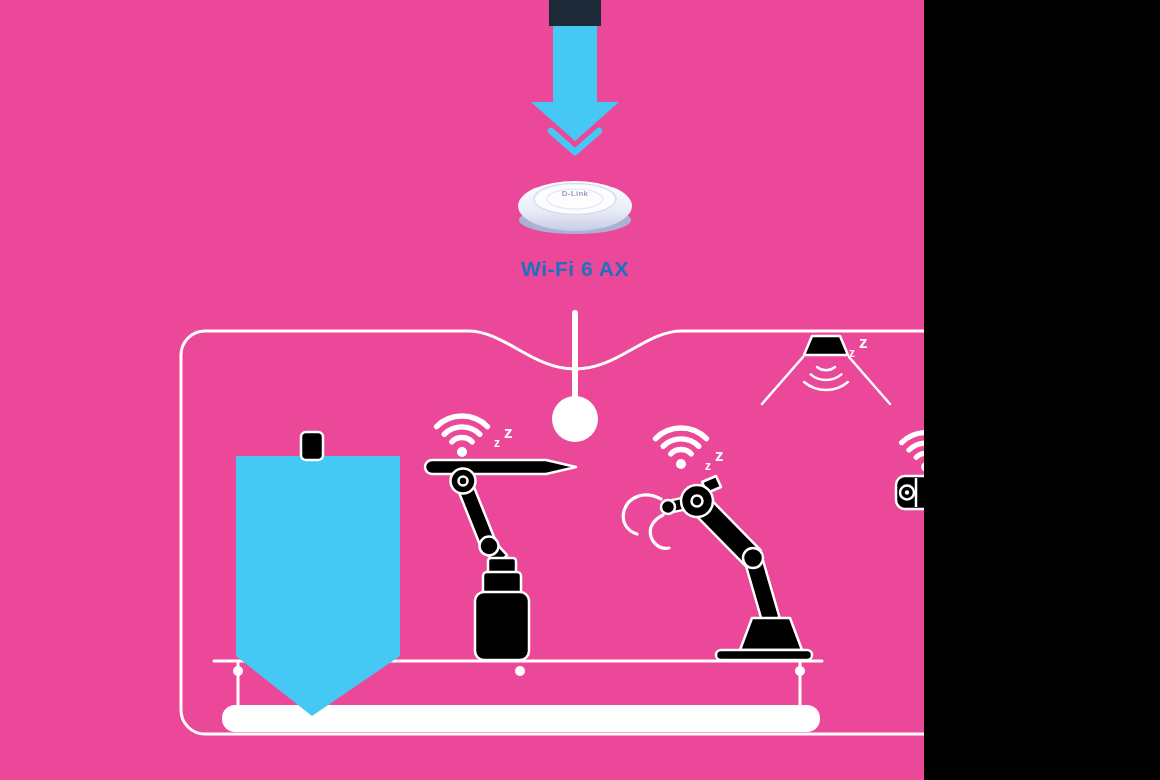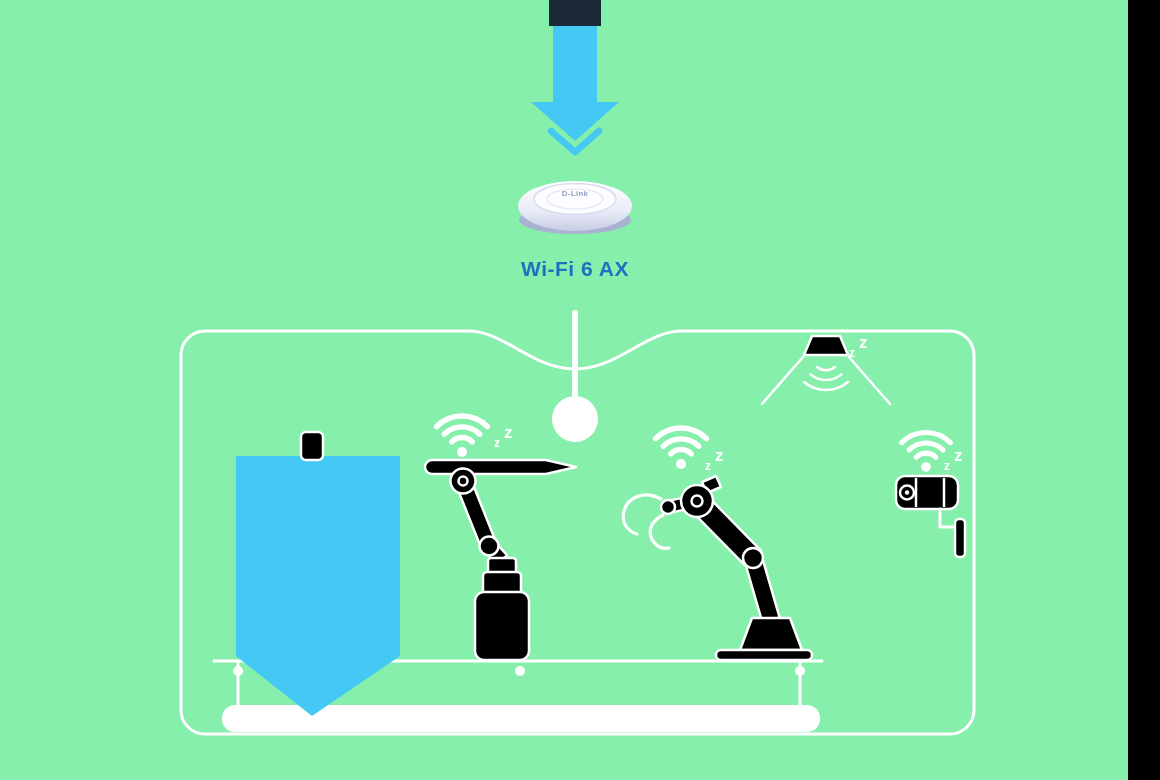--- a/index.html
+++ b/index.html
@@ -1,22 +1,22 @@
 <!DOCTYPE html>
 <html><head>
 <meta charset="utf-8">
 <style>
   html, body {
     margin: 0; padding: 0;
     background: #000;
   }
   .canvas {
     position: relative;
-    width: 1128px; height: 780px;
-    background: #86efac;
+    width: 924px; height: 780px;
+    background: #ec4899;
     overflow: hidden;
   }
   svg { display: block; }
   text { font-family: "Liberation Sans", sans-serif; }
   .ap-brand { font-size: 8px; font-weight: bold; letter-spacing: 0.3px; }
   .wifi-label { font-size: 21px; font-weight: bold; letter-spacing: 0.5px; }
   .zz-small { font-size: 12px; font-weight: bold; fill: #fff; }
   .zz-large { font-size: 17px; font-weight: bold; fill: #fff; }
 </style>
 </head>

